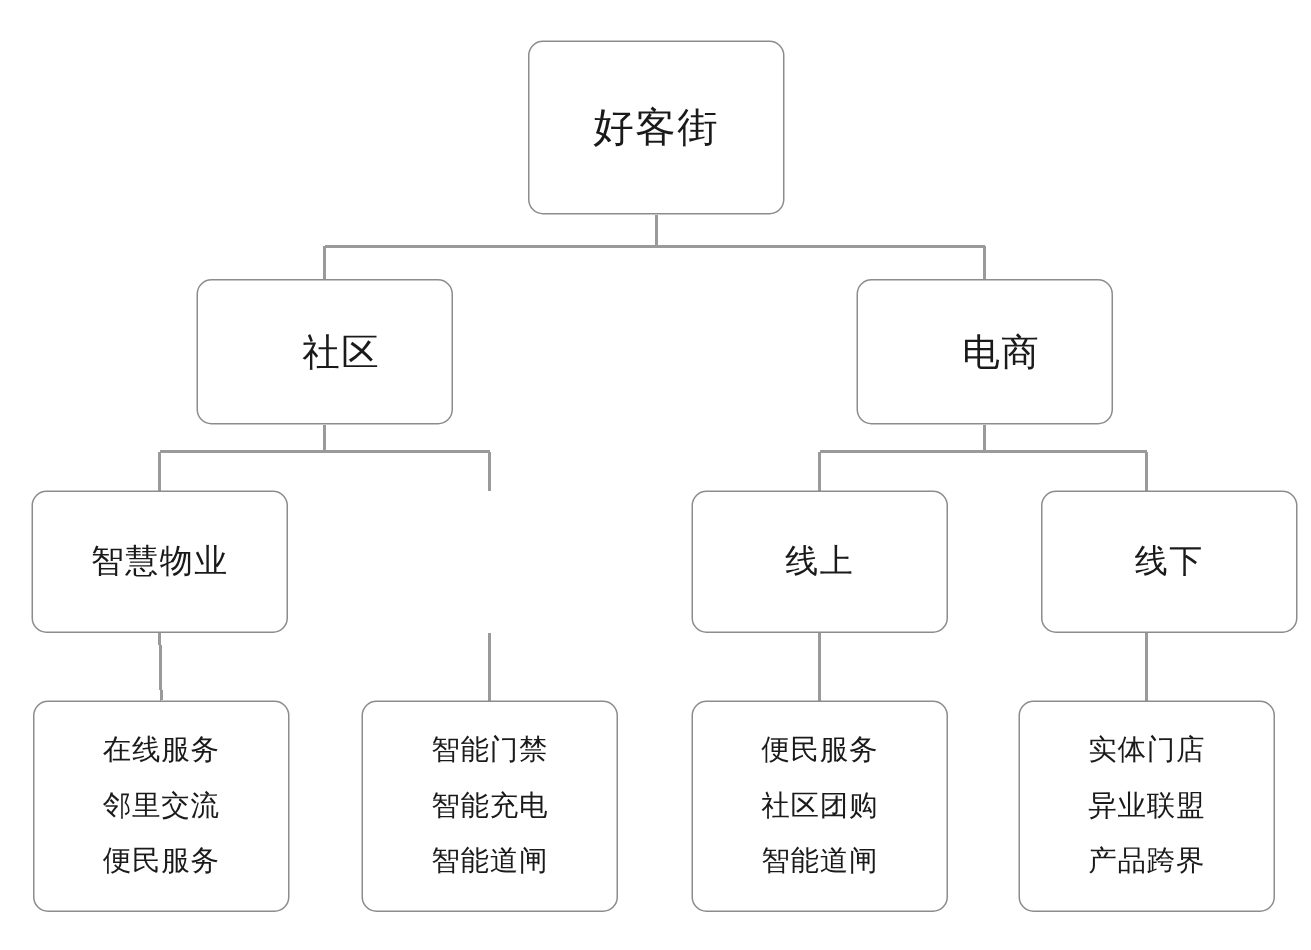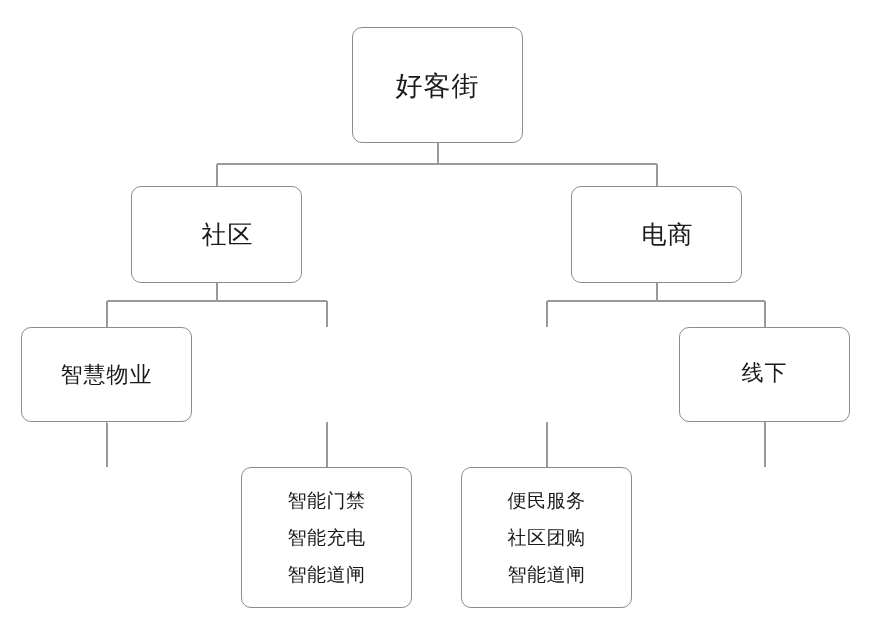--- a/index.html
+++ b/index.html
@@ -95,26 +95,39 @@
     </div>
     <div class="node node-l2" style="left: 131px; top: 186px; width: 171px; height: 97px;">
       <span class="node-label">社区</span>
     </div>
     <div class="node node-l2" style="left: 571px; top: 186px; width: 171px; height: 97px;">
       <span class="node-label">电商</span>
     </div>
     <div class="node node-l3" style="left: 21px; top: 327px; width: 171px; height: 95px;">
       <span class="node-label">智慧物业</span>
     </div>
-    <div class="node node-l3" style="left: 679px; top: 327px; width: 171px; height: 95px; font-family: Liberation Mono, monospace;">
+    <div class="node node-l3" style="left: 461px; top: 327px; width: 171px; height: 95px;">
+      <span class="node-label">线上</span>
+    </div>
+    <div class="node node-l3" style="left: 694px; top: 327px; width: 171px; height: 95px;">
       <span class="node-label">线下</span>
+    </div>
+    <div class="node node-leaf" style="left: 22px; top: 467px; width: 171px; height: 141px;">
+      <span class="leaf-line">在线服务</span>
+      <span class="leaf-line">邻里交流</span>
+      <span class="leaf-line">便民服务</span>
     </div>
     <div class="node node-leaf" style="left: 241px; top: 467px; width: 171px; height: 141px; align-items: center;">
       <span class="leaf-line">智能门禁</span>
       <span class="leaf-line">智能充电</span>
       <span class="leaf-line">智能道闸</span>
     </div>
     <div class="node node-leaf" style="left: 461px; top: 467px; width: 171px; height: 141px;">
       <span class="leaf-line">便民服务</span>
       <span class="leaf-line">社区团购</span>
       <span class="leaf-line">智能道闸</span>
     </div>
+    <div class="node node-leaf" style="left: 679px; top: 467px; width: 171px; height: 141px;">
+      <span class="leaf-line">实体门店</span>
+      <span class="leaf-line">异业联盟</span>
+      <span class="leaf-line">产品跨界</span>
+    </div>
   </div>
 
 </body></html>

